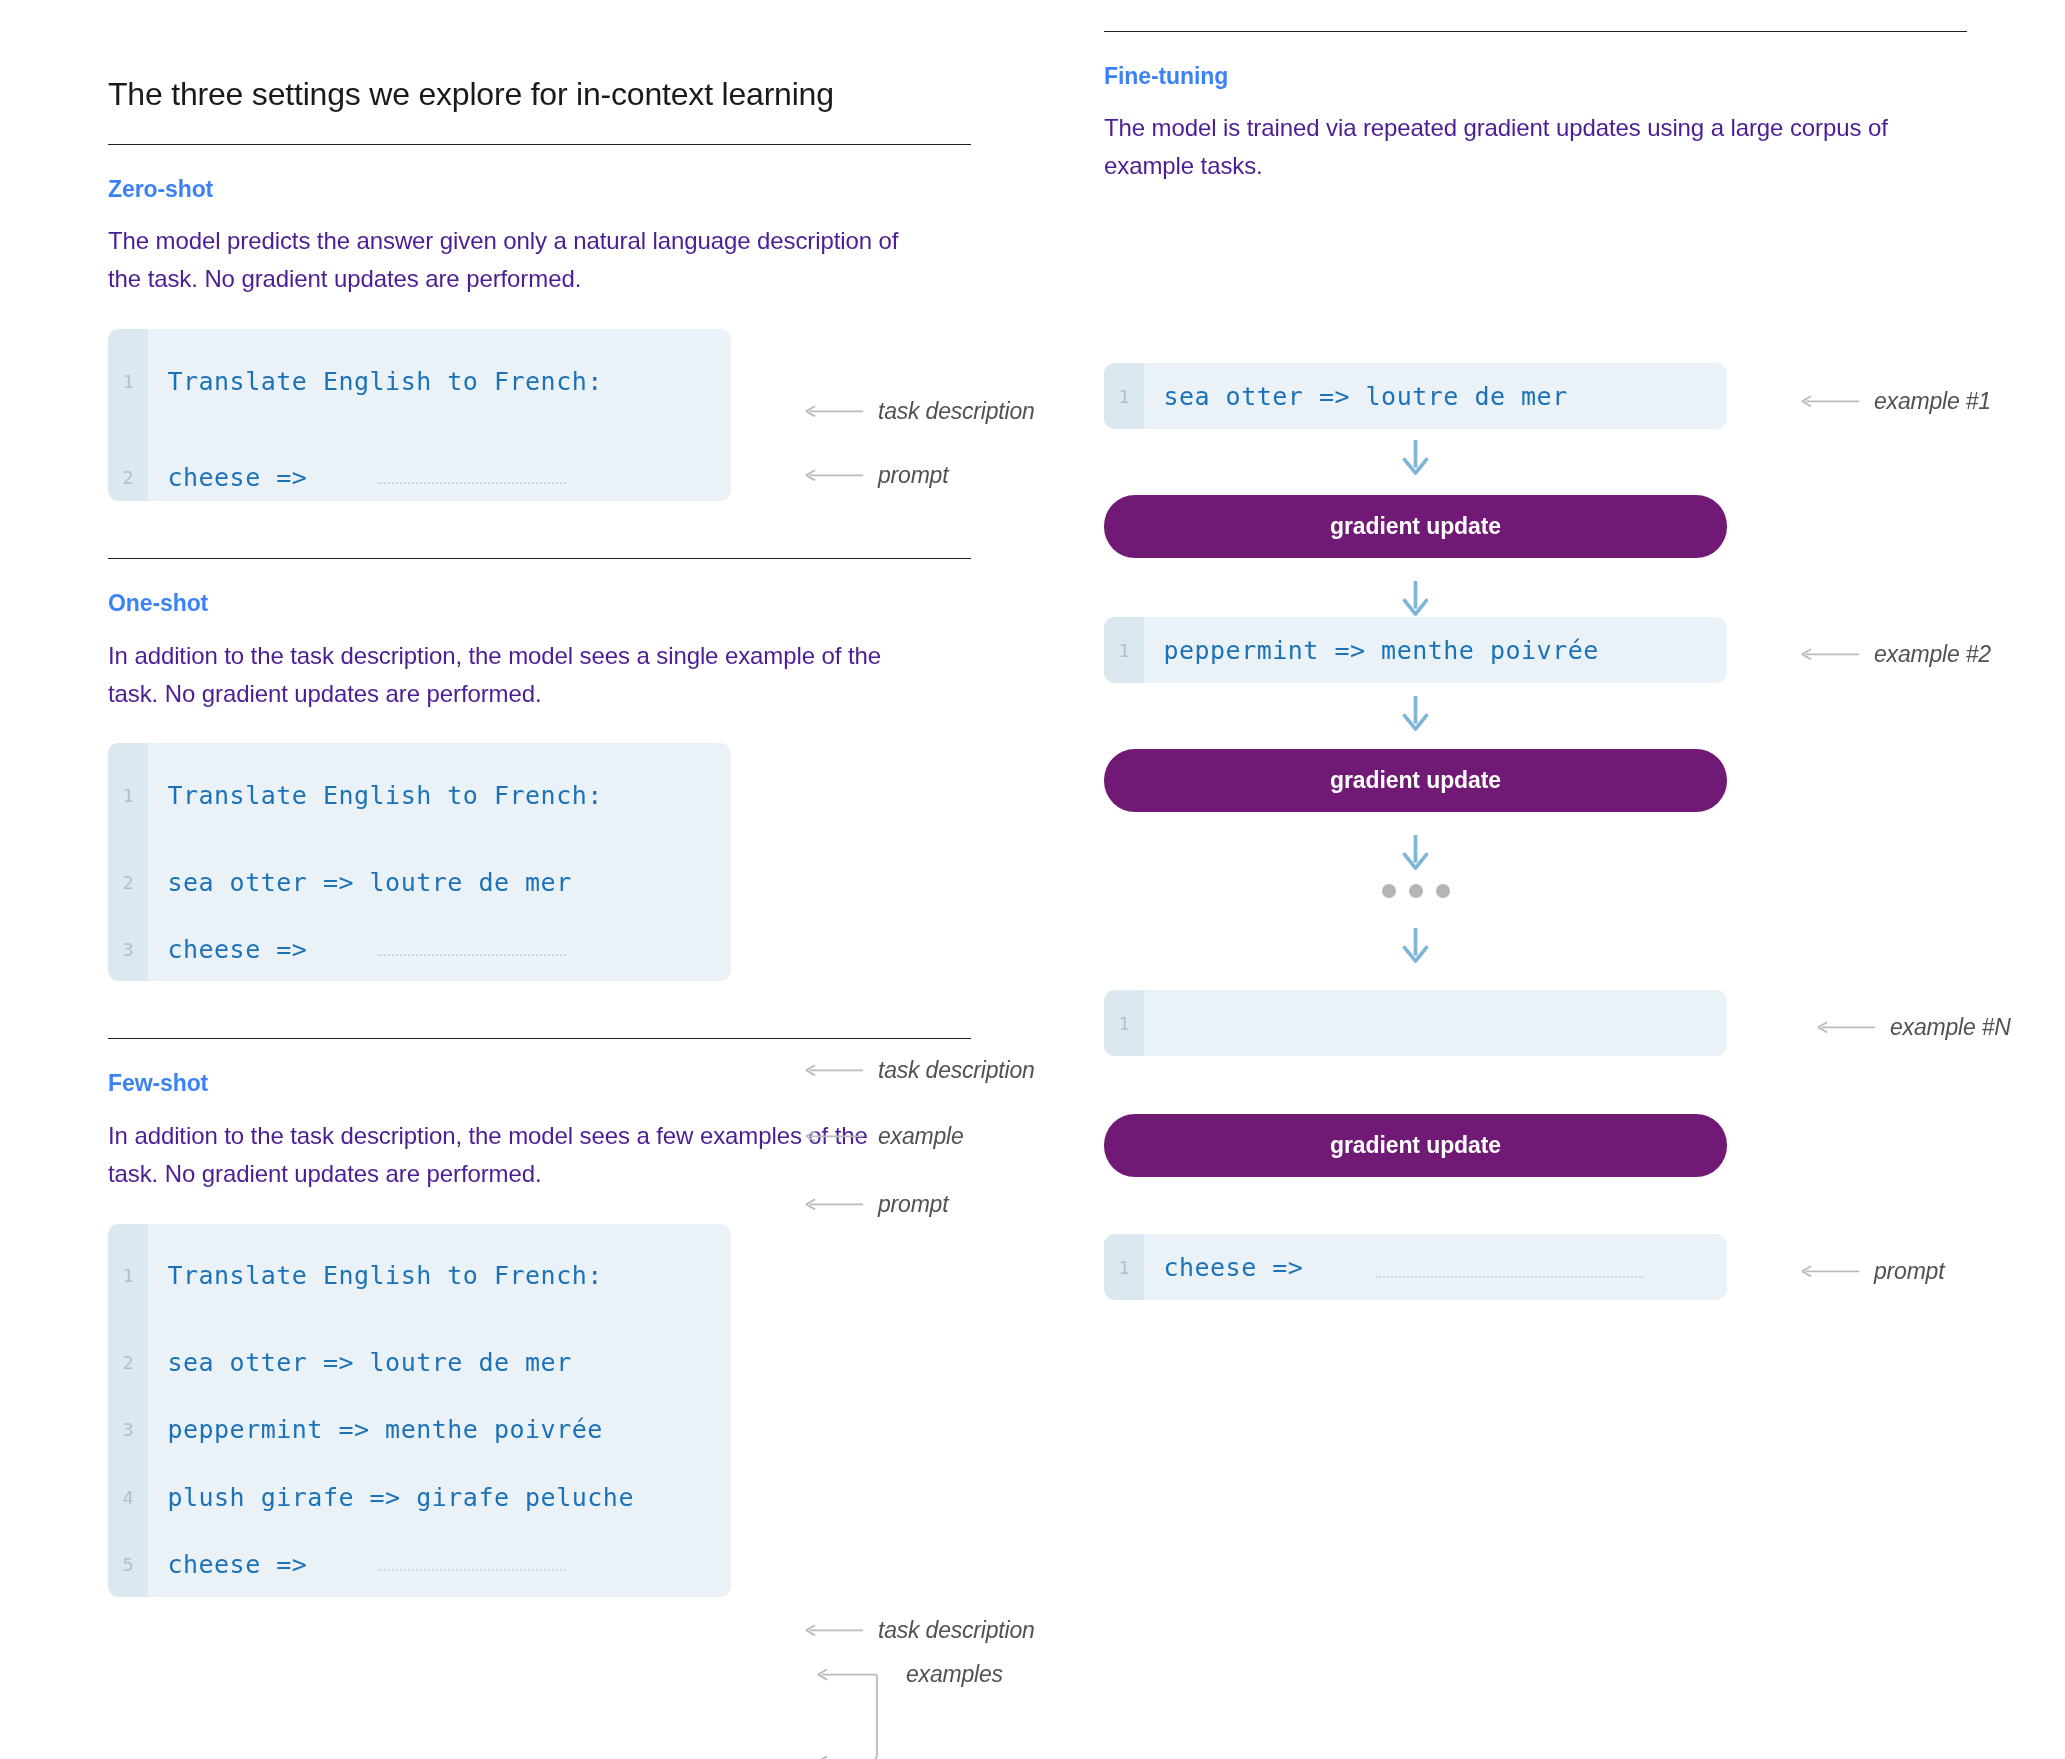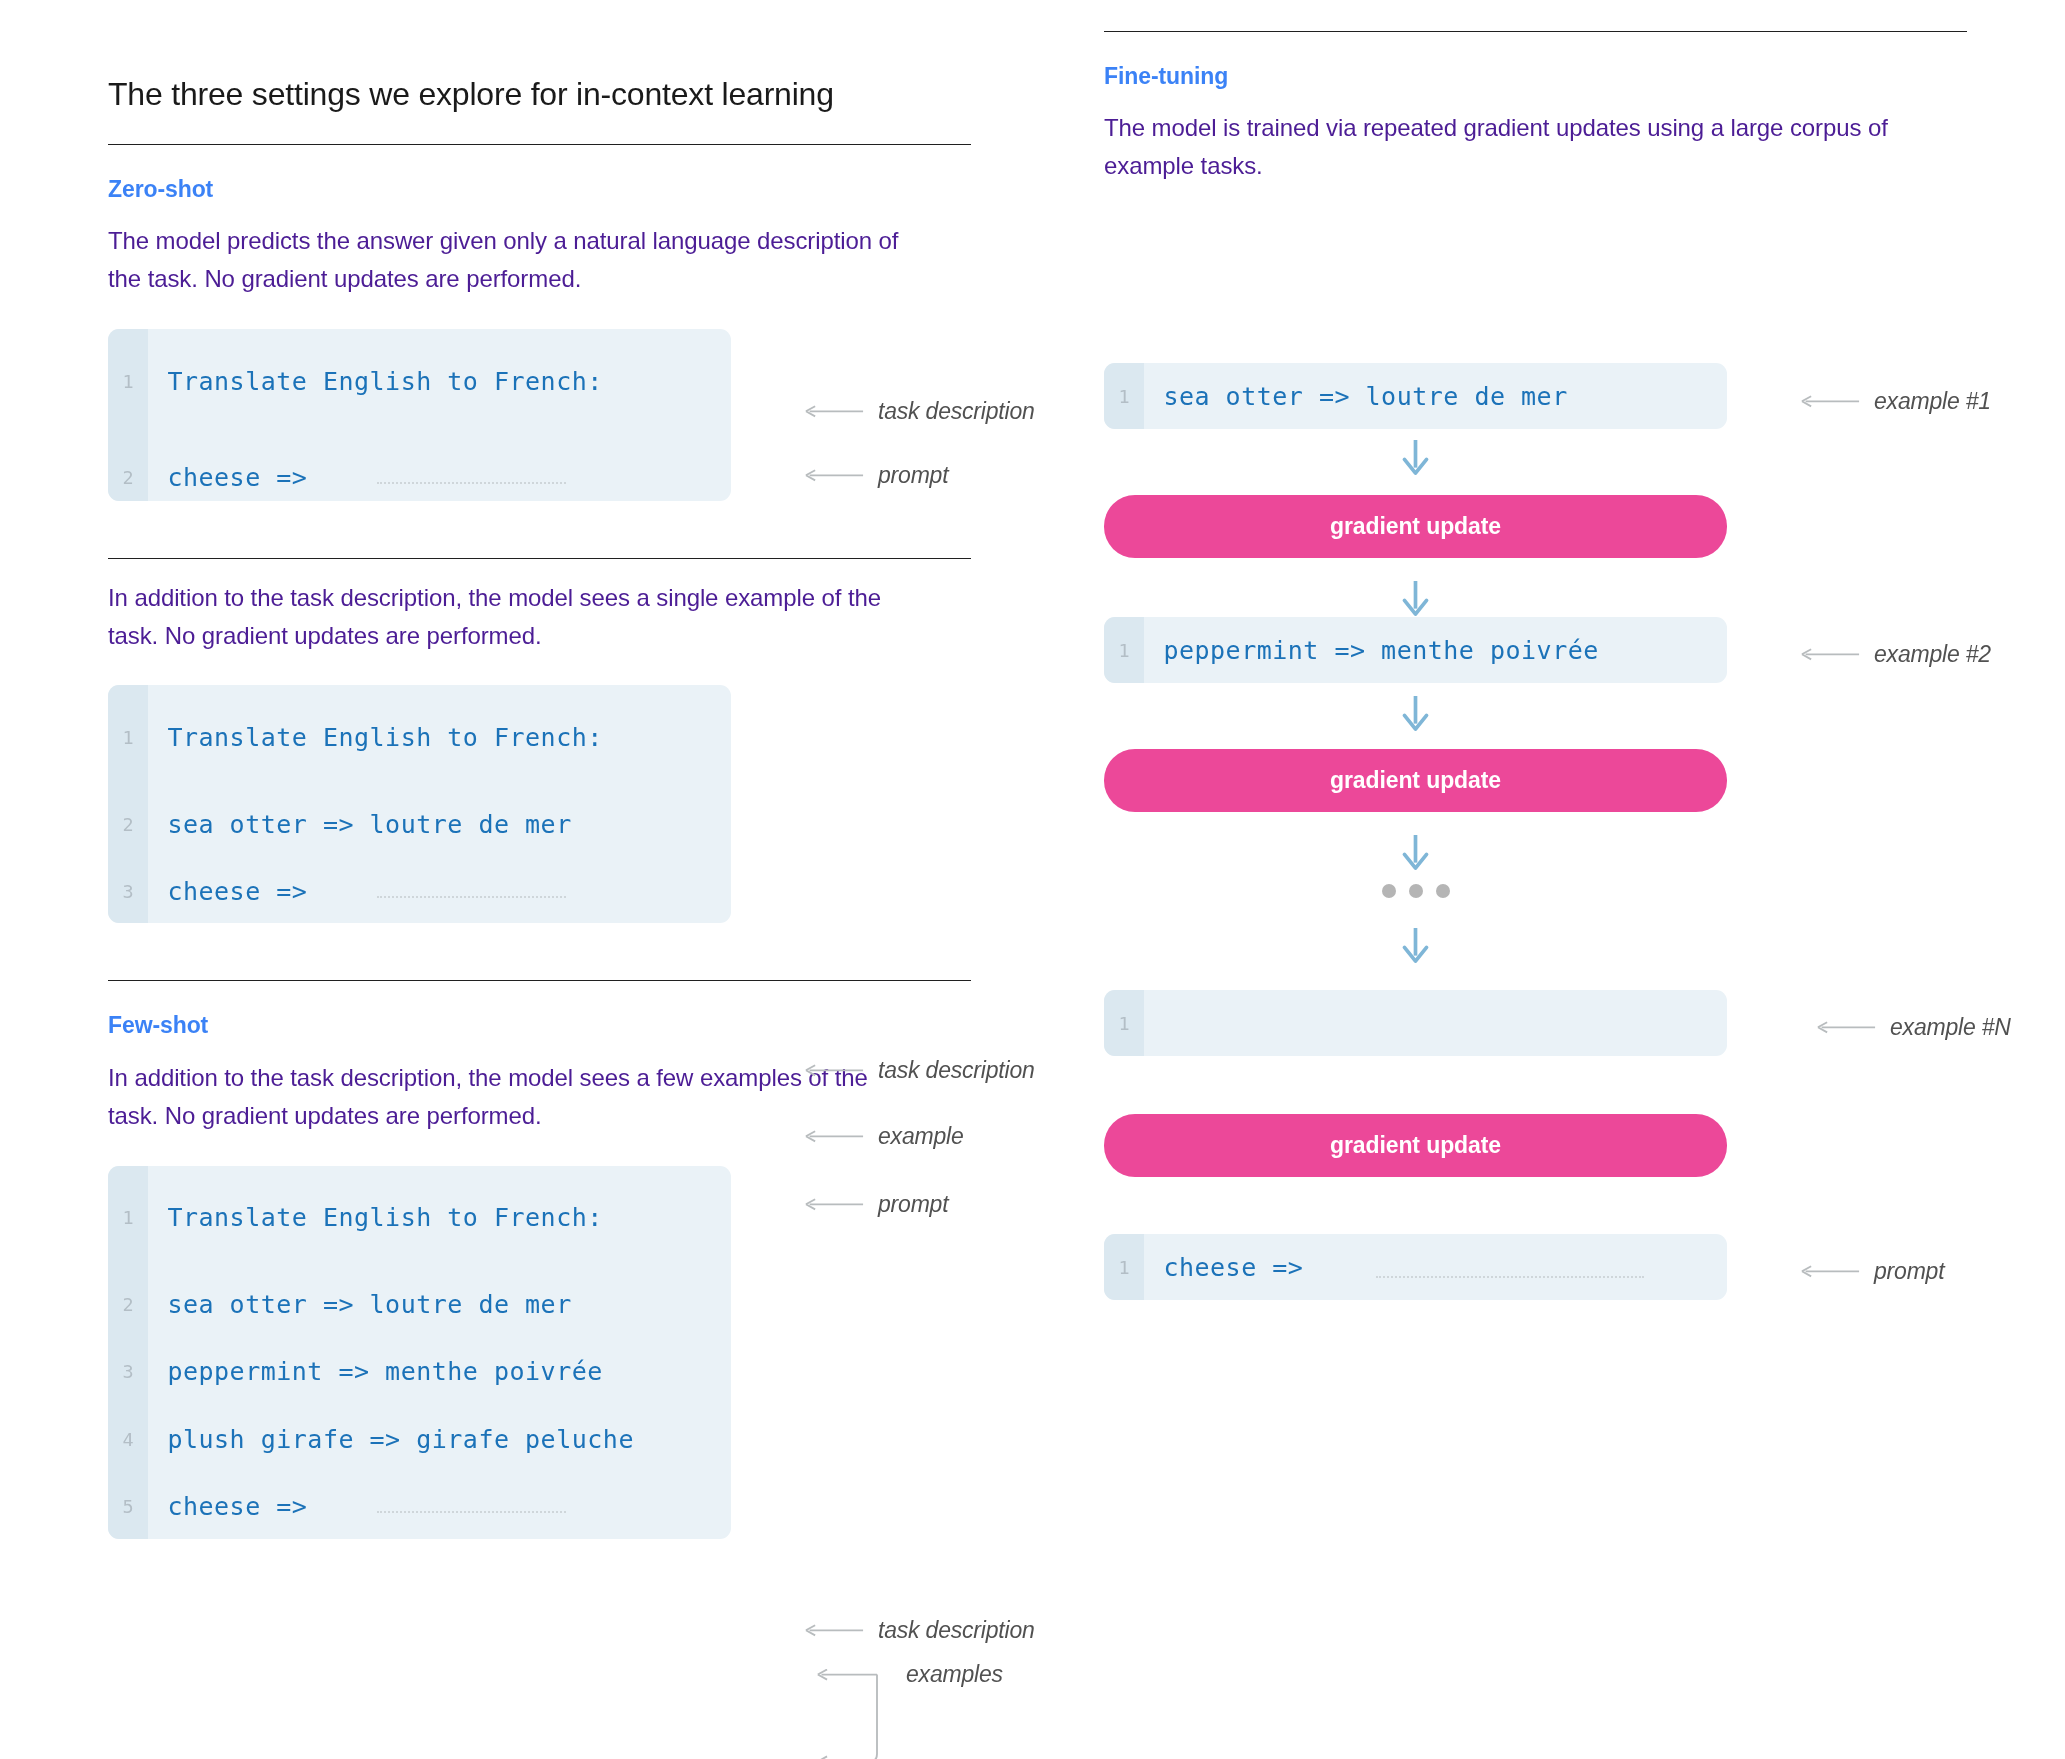--- a/index.html
+++ b/index.html
@@ -149,21 +149,21 @@
     position: absolute;
     left: 0; top: 0; bottom: 0;
     width: 40px;
     background: #dbe8f0;
     border-radius: 11px 0 0 11px;
   }
   .pill {
     width: 623px;
     height: 63px;
     border-radius: 31px;
-    background: #ec4899;
+    background: #701a75;
     color: #ffffff;
     font-size: 23px;
     font-weight: bold;
     display: flex;
     align-items: center;
     justify-content: center;
     letter-spacing: -0.1px;
   }
   .down-arrow { width: 35px; height: 39px; display:block; }
   .dots { display: flex; gap: 13px; align-items: center; }
@@ -209,20 +209,21 @@
       <svg class="anno-arrow" viewBox="0 0 64 18">
         <path d="M63 9 H5" stroke="#b8bcbe" stroke-width="2" fill="none"></path>
         <path d="M1 9 L11 3.5 M1 9 L11 14.5" stroke="#b8bcbe" stroke-width="2" fill="none"></path>
       </svg>
       <span class="anno-label">prompt</span>
     </div>
   </div>
 
   <div class="section" style="margin-top:57px;">
     <hr class="section-rule">
+    <h2 class="sub-title">One-shot</h2>
     <p class="sub-desc">In addition to the task description, the model sees a single example of the task. No gradient updates are performed.</p>
 
     <div class="code-card" style="height:238px;">
       <div class="gutter-bg"></div>
 
       <div class="code-row" style="position:absolute;left:0;top:29.5px;">
         <span class="ln">1</span>
         <span class="code-txt">Translate English to French:</span>
       </div>
       <div class="code-row" style="position:absolute;left:0;top:97px;">

